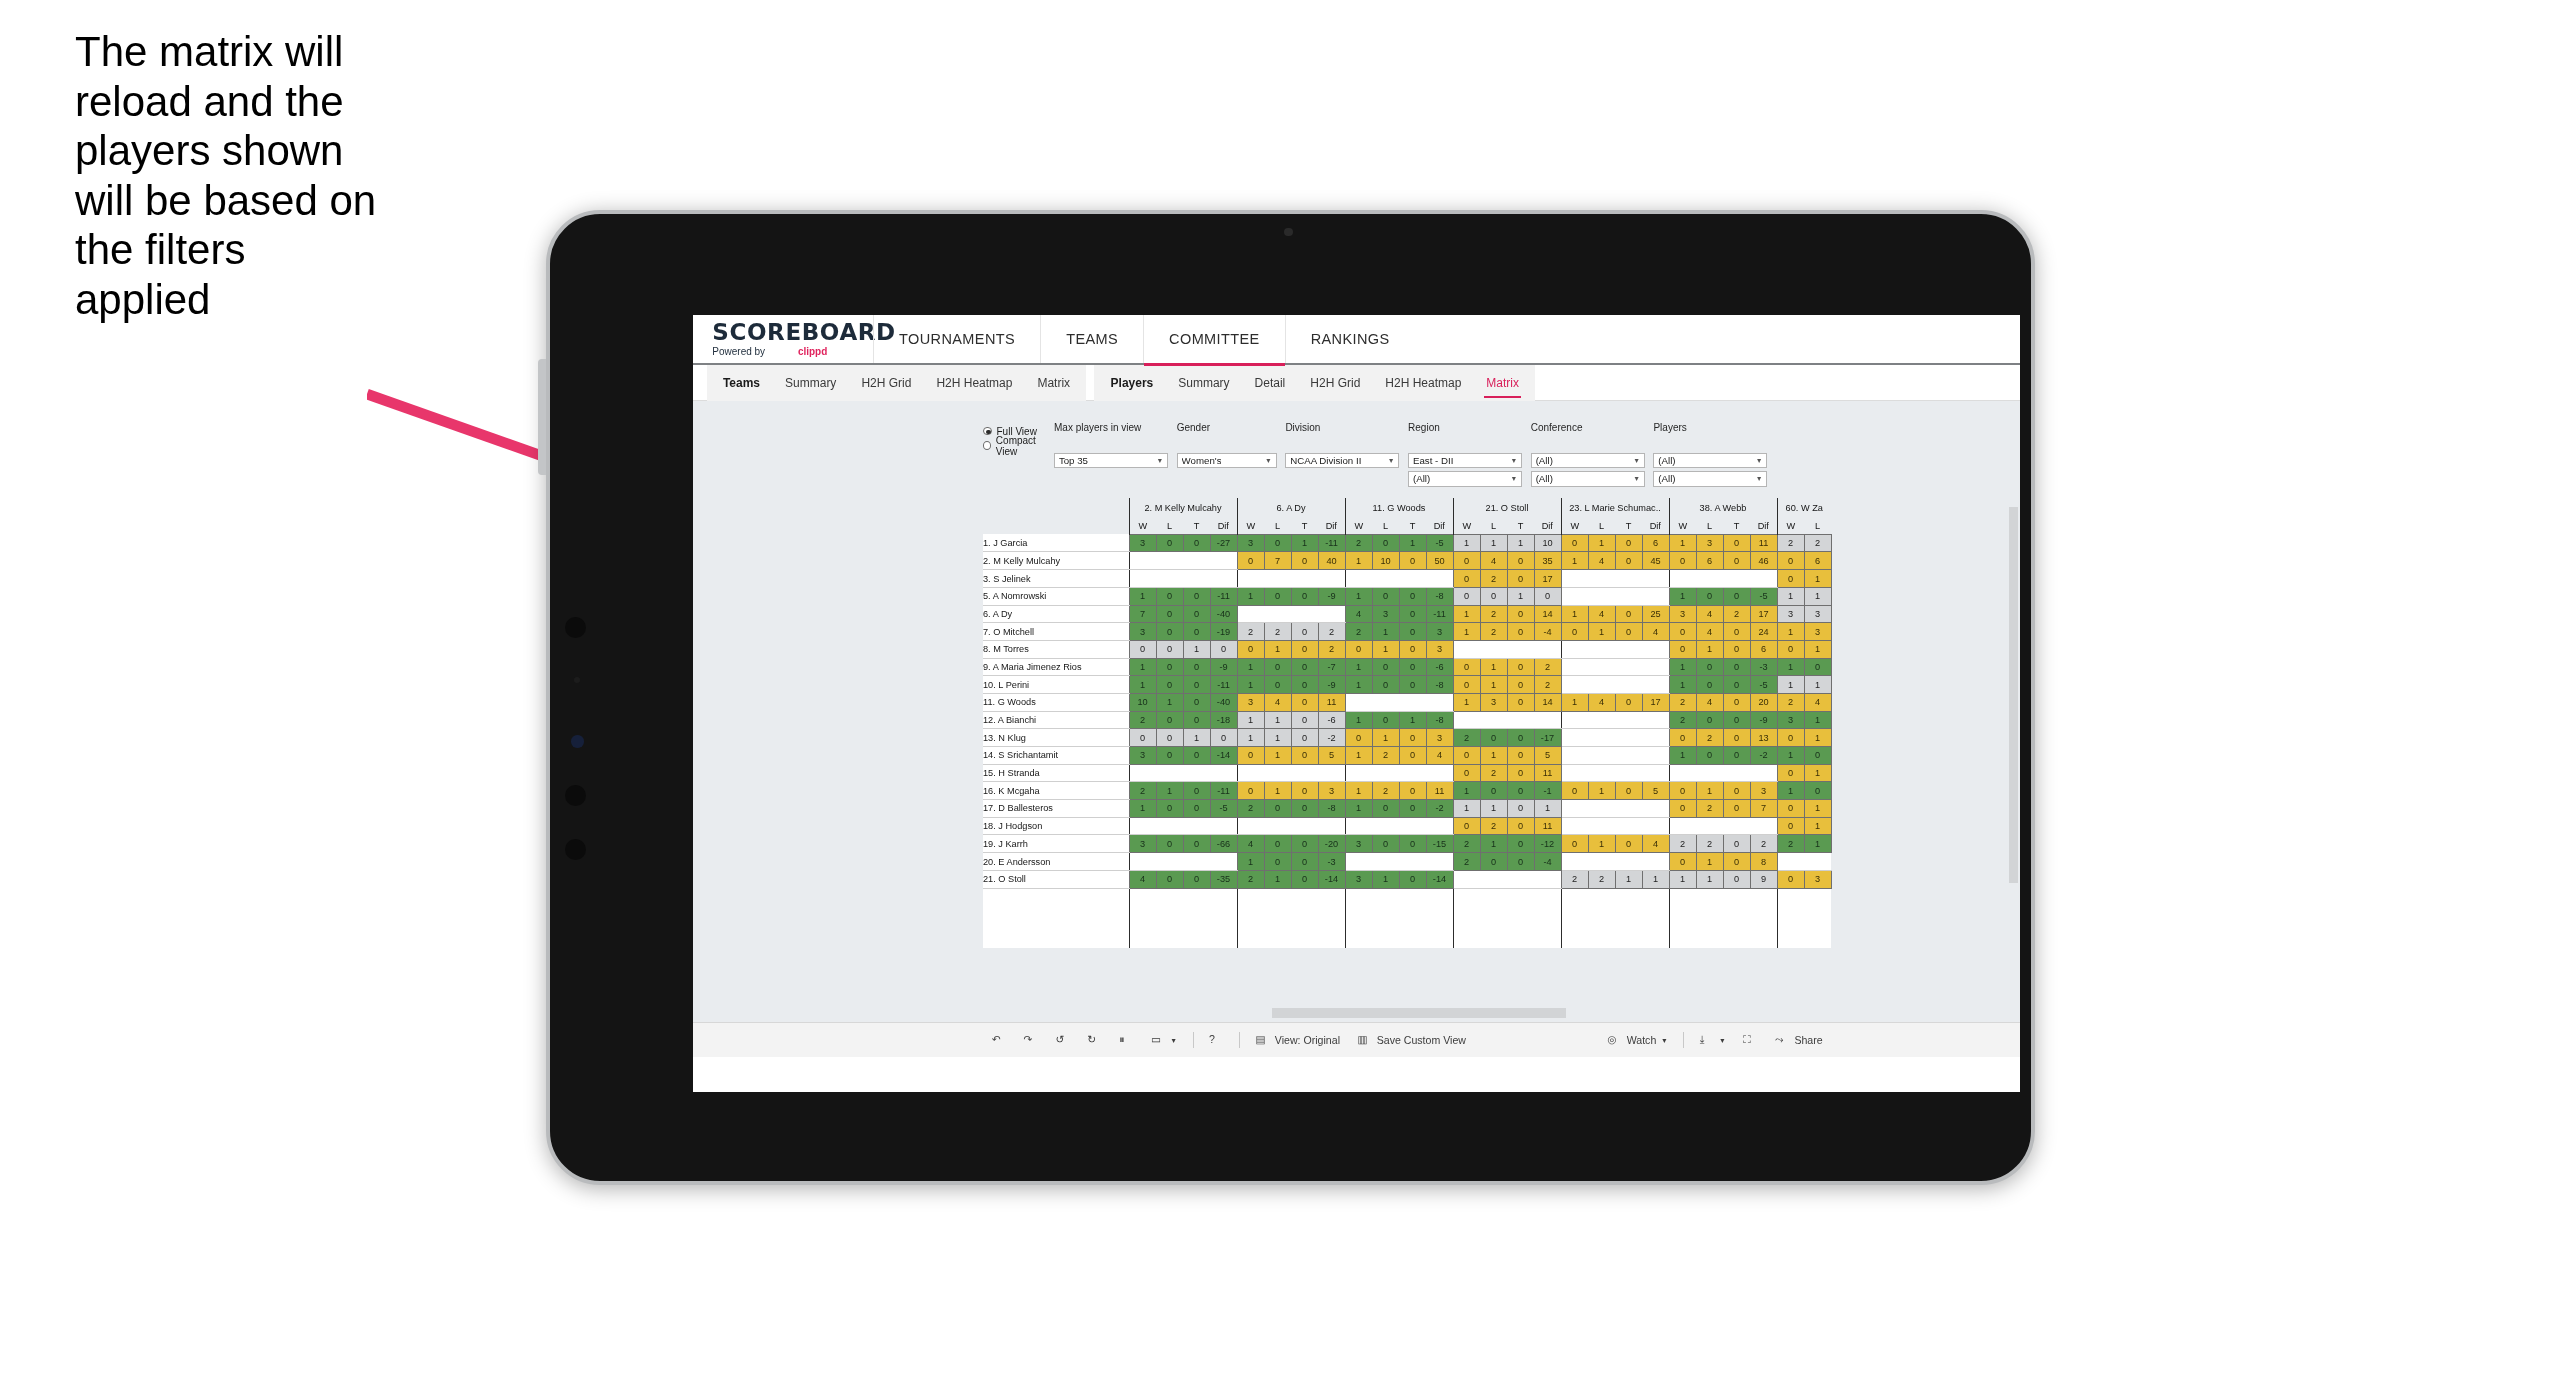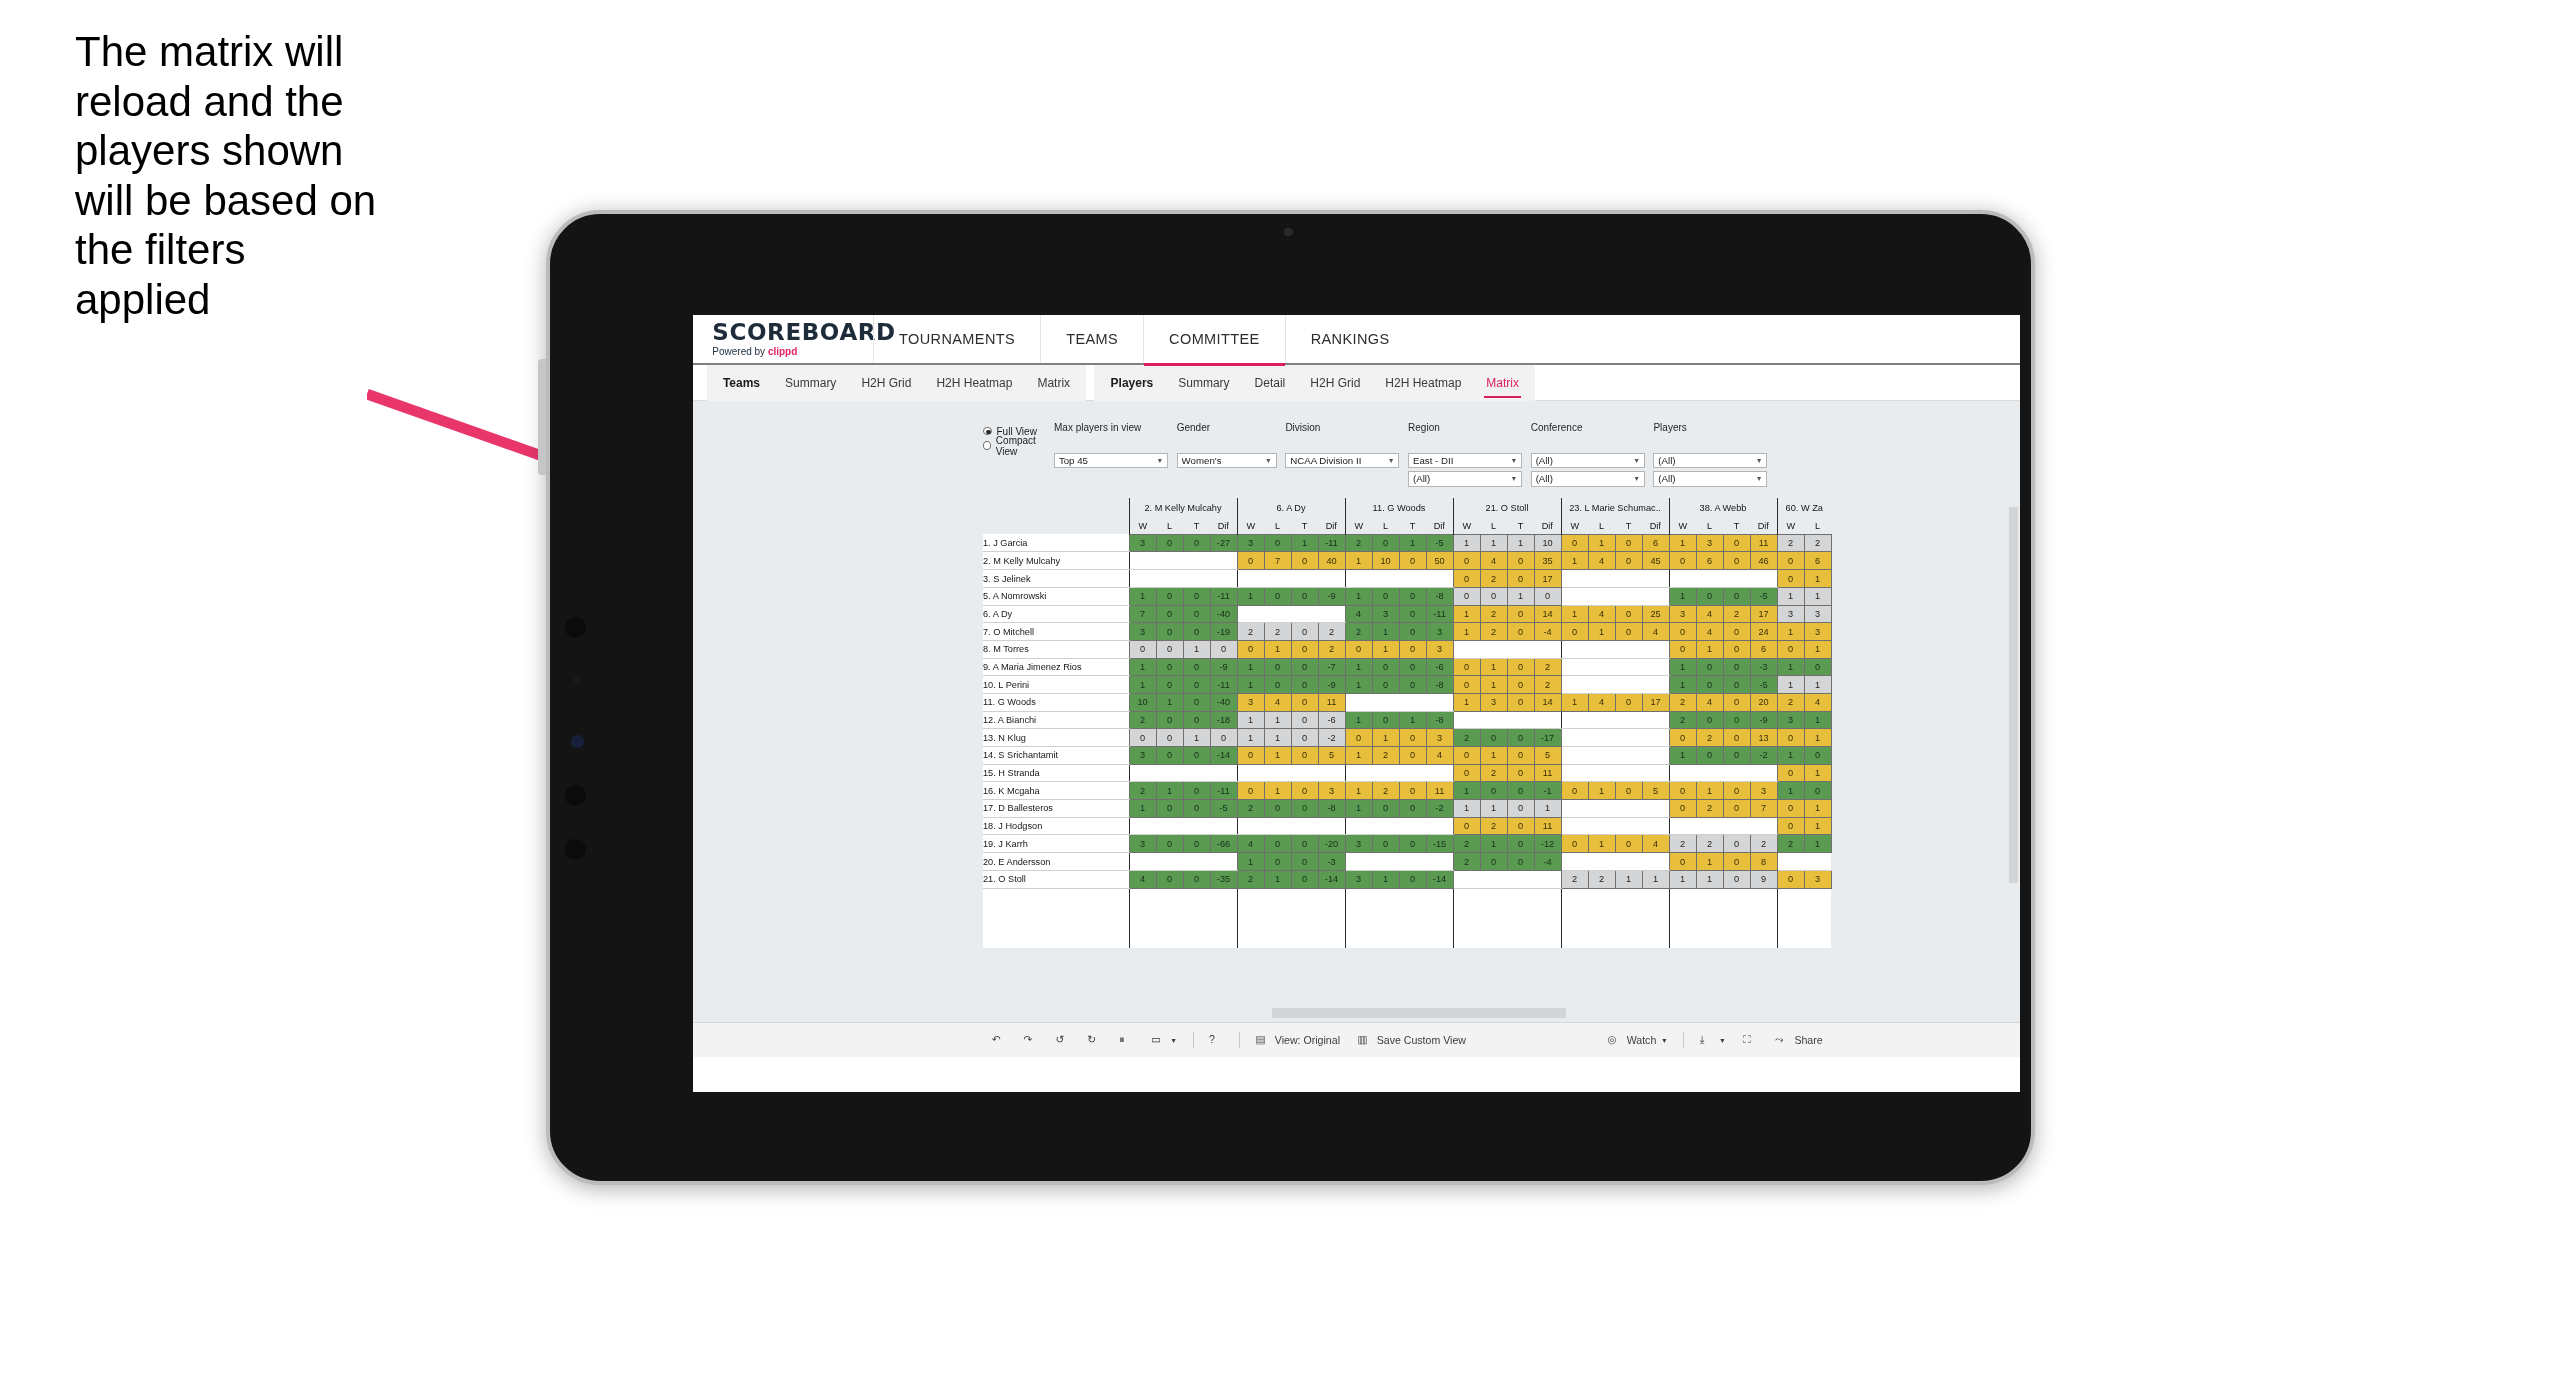--- a/index.html
+++ b/index.html
@@ -50,21 +50,21 @@
   }
 
   
   #topnav{ height:50px; background:#fff; display:flex; align-items:stretch;
            border-bottom:2.9px solid #7e8184; position:relative;}
   #brand{ width:180px; display:flex; flex-direction:column; justify-content:center;
           padding-left:19.3px; }
   #brand .logo{ font-size:23px; font-weight:bold; letter-spacing:0.6px; color:#1d2b3a;
                 font-family:"DejaVu Sans", sans-serif; line-height:1; }
   #brand .sub{ font-size:10px; color:#1d2b3a; margin-top:2.9px; }
-  #brand .sub b{ color:#e0245e; }
+  #brand .sub b{ color:#e0245e;margin-left:30px; }
   .tnav{ display:flex; align-items:center; padding:8px 25px; font-size:14.5px;
          color:#2d2d2d; letter-spacing:0.4px; position:relative; cursor:pointer;
          border-left:1px solid #e4e4e4; }
   .tnav.active:after{ content:""; position:absolute; left:0; right:0; bottom:-2.9px;
                       height:2.9px; background:#d81f5a; }
 
   
   #subnav{ height:36px; background:#fff; display:flex; align-items:center;
            border-bottom:1px solid #dcdcdc; padding-left:13.5px; gap:7.7px; }
   .subgroup{ display:flex; align-items:center; background:#f2f2f2; height:36px;
@@ -205,21 +205,21 @@
             </div>
             <div class="radio">
               <span class="rdot"></span>
               <span>Compact View</span>
             </div>
           </div>
 
           <div class="fgroup">
             <div class="flabel">Max players in view</div>
             <div class="fsel">
-              <span class="cap">Top 45</span>
+              <span class="cap">Top 35</span>
               <span class="car">▼</span>
             </div>
           </div>
 
           <div class="fgroup">
             <div class="flabel">Gender</div>
             <div class="fsel w100">
               <span class="cap">Women's</span>
               <span class="car">▼</span>
             </div>

